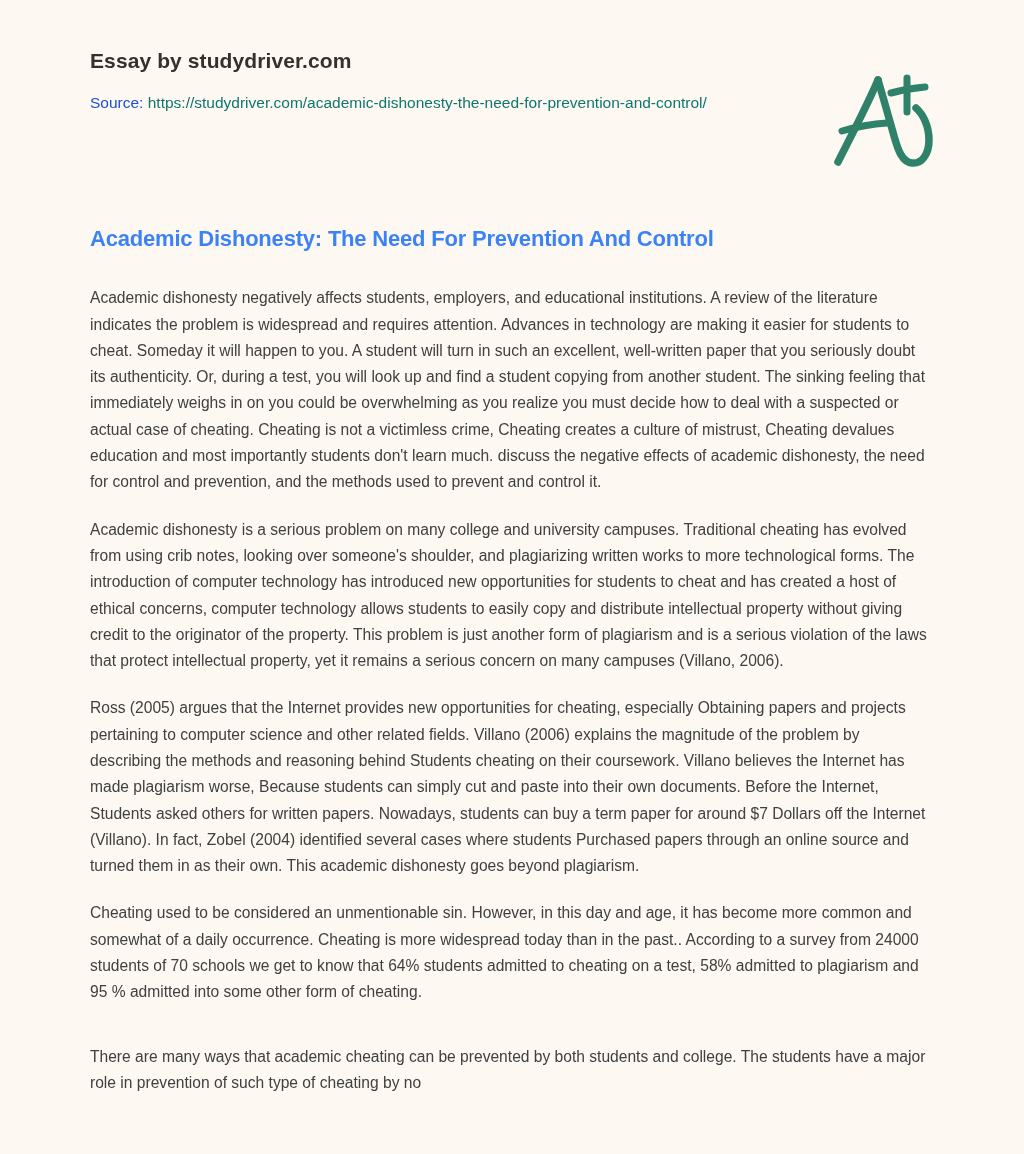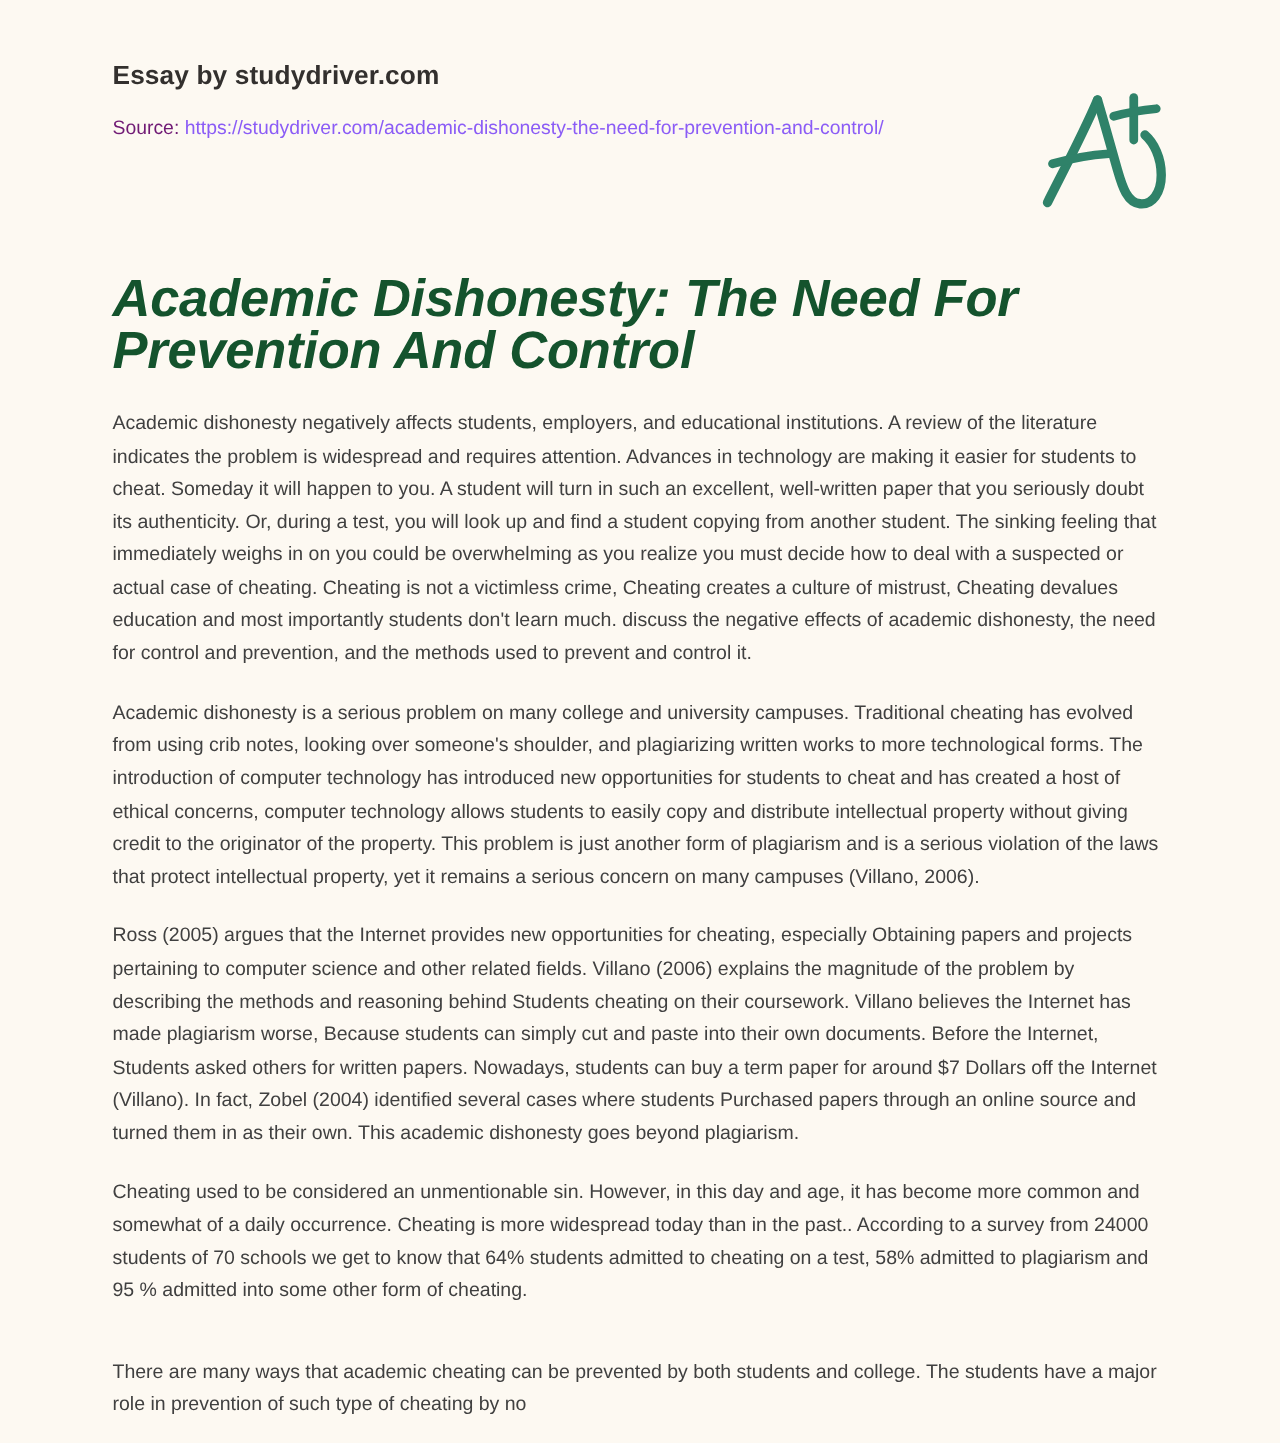--- a/index.html
+++ b/index.html
@@ -43,25 +43,25 @@
   .source-line {
     margin-top: 17px;
     font-size: 15.5px;
     line-height: 23px;
     color: #8a8681;
     max-width: 650px;
     word-break: break-word;
   }
 
   .source-label {
-    color: #701a75;
+    color: #1d4ed8;
   }
 
   .source-url {
-    color: #8b5cf6;
+    color: #0f766e;
     text-decoration: none;
     word-break: break-all;
   }
 
   
   .logo {
     position: absolute;
     right: 86px;
     top: 70px;
     width: 110px;
@@ -71,28 +71,27 @@
     display: block;
     width: 110px;
     height: 100px;
   }
 
   
   .title {
     margin: 0;
     padding: 0 90px;
     padding-top: 104px;
-    font-size: 42px;
+    font-size: 22px;
     line-height: 41px;
     font-weight: bold;
-    color: #14532d;
+    color: #3b82f6;
     letter-spacing: -0.2px;
     max-width: 960px;
     box-sizing: border-box;
-    font-style: italic;
   }
 
   
   .article {
     padding: 0 90px;
     box-sizing: border-box;
     margin-top: 26px;
   }
 
   .article p {

